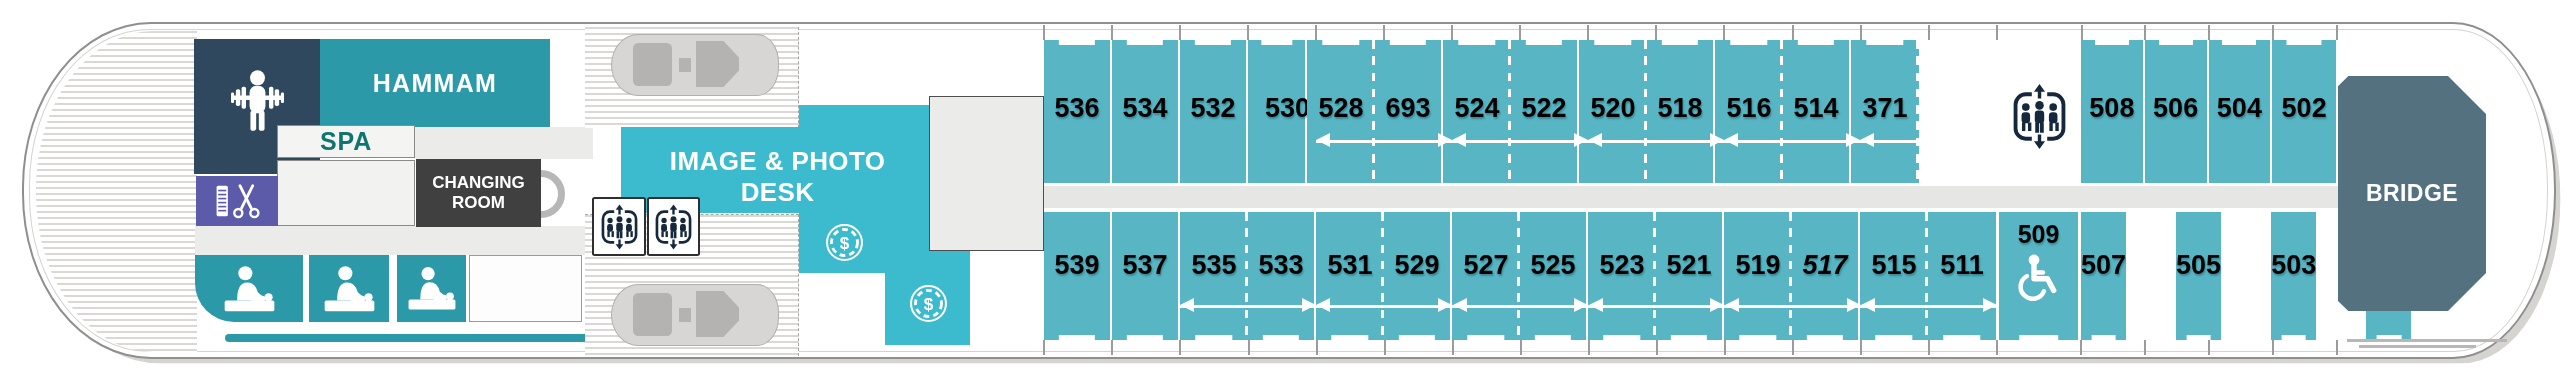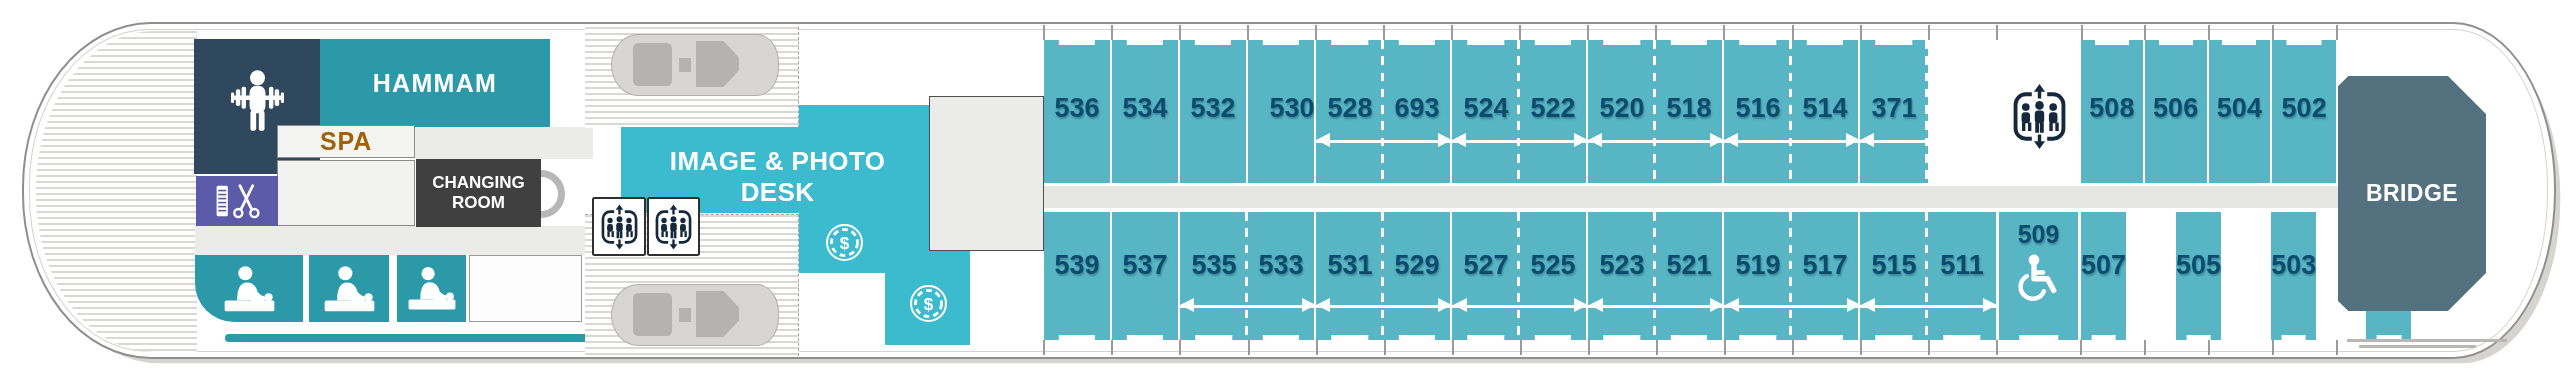--- a/index.html
+++ b/index.html
@@ -16,21 +16,21 @@
   .stripes{background:repeating-linear-gradient(180deg,#dad7d4 0 1.7px,#ffffff 1.7px 6px);}
   .stern-stripes{position:absolute;left:36px;top:31px;width:161px;height:321px;
     border-radius:118px 0 0 118px / 158px 0 0 158px;}
   .davit{position:absolute;border-right:1.7px dashed #a8a6a4;box-sizing:border-box;}
   
   .fbox{position:absolute;display:flex;align-items:center;justify-content:center;
     color:#fff;text-align:center;box-sizing:border-box;}
   
   .crow{position:absolute;display:flex;}
   .cabin{position:relative;box-sizing:border-box;display:flex;align-items:center;
-    justify-content:center;background:#58b5c3;color:#0c4a6e;
+    justify-content:center;background:#58b5c3;color:#000000;
     font:600 27px/1 "Liberation Sans",sans-serif;
     text-shadow:0.9px 1.7px 1.7px rgba(5,60,75,.35);}
   .ru .cabin{padding-bottom:5.2px;}
   .rl .cabin{padding-bottom:20.6px;}
   .dv-solid{border-right:2.6px solid #fff;}
   .dv-dashed::before{content:"";position:absolute;right:0;top:0;width:2.6px;height:100%;
     background:repeating-linear-gradient(180deg,#fff 0 8.6px,transparent 8.6px 16.3px);}
   .ru .cabin::after{content:"";position:absolute;top:0;left:50%;transform:translateX(-50%);
     width:55%;height:5.2px;background:#fff;}
   .rl .cabin::after{content:"";position:absolute;bottom:0;left:50%;transform:translateX(-50%);
@@ -80,21 +80,21 @@
       <rect x="49.5" y="22" width="5" height="19" rx="2" fill="#fff"></rect>
       <rect x="43" y="19" width="5" height="25" rx="2" fill="#fff"></rect>
     </svg>
   </div>
 
   <div class="fbox" style="left:320px;top:39px;width:230px;height:88px;background:#2b99a7;">
     <span style="font-size:25px;font-weight:600;letter-spacing:1.3px;">HAMMAM</span>
   </div>
 
   <div class="fbox" style="left:277px;top:125px;width:138px;height:33px;background:#f4f4f3;border:1.7px solid #8a8a8a;">
-    <span style="font-size:25px;font-weight:700;color:#a16207;letter-spacing:0.9px;">SPA</span>
+    <span style="font-size:25px;font-weight:700;color:#0f766e;letter-spacing:0.9px;">SPA</span>
   </div>
   <div class="fbox" style="left:277px;top:160px;width:138px;height:66px;background:#f2f2f1;border:1.7px solid #8a8a8a;"></div>
 
   <div class="fbox" style="left:416px;top:159px;width:125px;height:68px;background:#404040;">
     <span style="font-size:17px;font-weight:700;line-height:20px;padding:0 5.2px;">CHANGING ROOM</span>
   </div>
 
   <div class="fbox" style="left:196px;top:176px;width:82px;height:50px;background:#5c5baa;">
     <svg width="45" height="38" viewBox="0 0 56 44">
       <rect x="2" y="3" width="14" height="38" rx="2" fill="#fff"></rect>
@@ -253,21 +253,21 @@
         <path d="M19 13 v15 h15 l7 13" stroke="#fff" stroke-width="6" fill="none" stroke-linecap="round" stroke-linejoin="round"></path>
         <path d="M19 21 h10" stroke="#fff" stroke-width="5" stroke-linecap="round"></path>
         <path d="M11 25 a13.5 13.5 0 1 0 19 17" stroke="#fff" stroke-width="5" fill="none" stroke-linecap="round"></path>
       </svg>
       <div class="notch-b"></div>
     </div>
   <div class="crow ru" style="left: 1044px; top: 40px; width: 952px; height: 143px;">
         <div class="cabin dv-solid" style="width: 68px;">536</div>
         <div class="cabin dv-solid" style="width: 68px;">534</div>
         <div class="cabin dv-solid" style="width: 68px;">532</div>
-        <div class="cabin dv-solid" style="width: 68px; padding-left: 22px;">530</div>
+        <div class="cabin dv-solid" style="width: 59px; padding-left: 22px;">530</div>
         <div class="cabin dv-dashed" style="width: 68px;">528</div>
         <div class="cabin dv-solid" style="width: 68px;">693</div>
         <div class="cabin dv-dashed" style="width: 68px;">524</div>
         <div class="cabin dv-solid" style="width: 68px;">522</div>
         <div class="cabin dv-dashed" style="width: 68px;">520</div>
         <div class="cabin dv-solid" style="width: 68px;">518</div>
         <div class="cabin dv-dashed" style="width: 68px;">516</div>
         <div class="cabin dv-solid" style="width: 68px;">514</div>
         <div class="cabin dv-dashed" style="width: 68px;">371</div>
       </div>
@@ -282,21 +282,21 @@
         <div class="cabin dv-solid" style="width: 68px;">537</div>
         <div class="cabin dv-dashed" style="width: 68px;">535</div>
         <div class="cabin dv-solid" style="width: 68px;">533</div>
         <div class="cabin dv-dashed" style="width: 68px;">531</div>
         <div class="cabin dv-solid" style="width: 68px;">529</div>
         <div class="cabin dv-dashed" style="width: 68px;">527</div>
         <div class="cabin dv-solid" style="width: 68px;">525</div>
         <div class="cabin dv-dashed" style="width: 68px;">523</div>
         <div class="cabin dv-solid" style="width: 68px;">521</div>
         <div class="cabin dv-dashed" style="width: 68px;">519</div>
-        <div class="cabin dv-solid" style="width: 68px;">517</div>
+        <div class="cabin dv-solid" style="width: 68px; font-style: italic;">517</div>
         <div class="cabin dv-dashed" style="width: 68px;">515</div>
         <div class="cabin" style="width: 68px;">511</div>
       </div>
       <div class="crow rl" style="left: 2081px; top: 212px; width: 256px; height: 128px; gap: 48px;">
         <div class="cabin dv-solid" style="width: 64px;">507</div>
         <div class="cabin dv-solid" style="width: 64px;">505</div>
         <div class="cabin dv-solid" style="width: 64px;">503</div>
         <div class="cabin" style="width: 64px;">501</div>
       </div>
       <div class="tick" style="left: 1043px; top: 25px;"></div>

